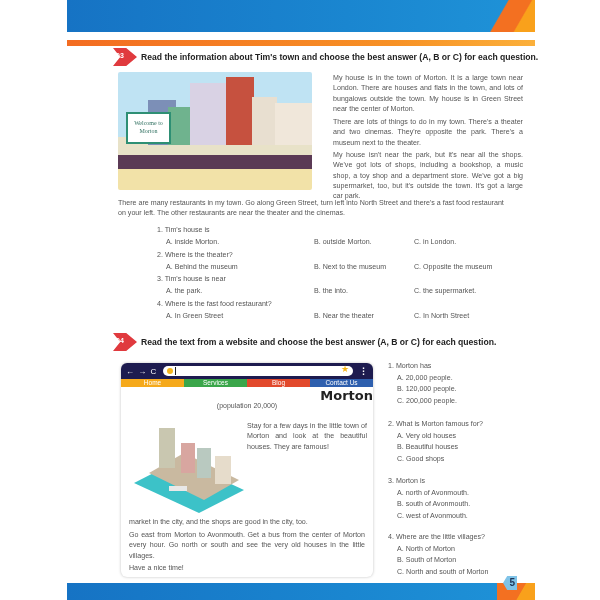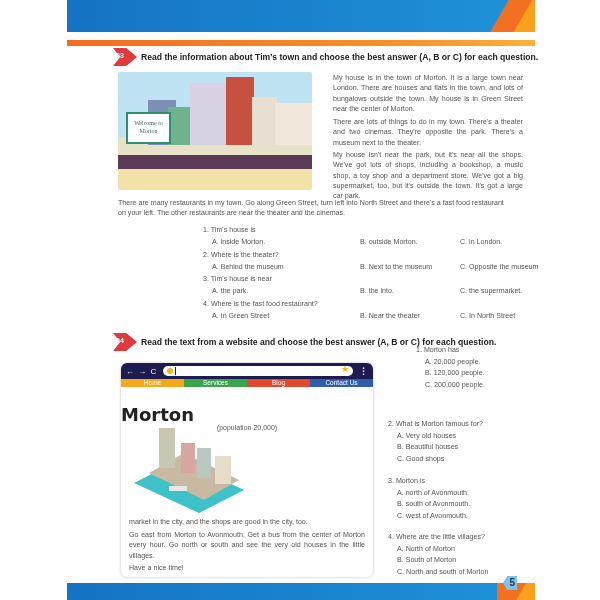--- a/index.html
+++ b/index.html
@@ -31,36 +31,36 @@
   .town-img { position: absolute; left: 118px; top: 72px; width: 194px; height: 118px; overflow: hidden;
     background: linear-gradient(#bfe3f3 0 55%, #e8e2c8 55% 70%, #5b3a55 70% 82%, #f2e2a8 82%); border-radius: 2px; }
   .bld { position: absolute; bottom: 45px; }
   .sign { position: absolute; left: 8px; top: 40px; width: 45px; height: 32px; background: #fff;
     border: 2px solid #2e8f74; font-family: "Liberation Serif", serif; font-size: 6px; color: #2e6f5f;
     text-align: center; padding-top: 6px; line-height: 1.25; }
   .text-col { position: absolute; left: 314px; width: 190px; font-size: 7.1px; line-height: 10.3px; color: #555; text-align: justify; margin-left: 19px; }
   .full-para { position: absolute; left: 118px; top: 198px; width: 392px; font-size: 7.1px; line-height: 10.3px; color: #555; }
 
   .qgrid { position: absolute; left: 157px; font-size: 7.1px; color: #555; }
-  .qrow { height: 12.3px; line-height: 12.3px; white-space: nowrap; position: relative; margin-left: 46px; }
+  .qrow { height: 12.3px; line-height: 12.3px; white-space: nowrap; position: relative; }
   .qrow .opt { position: absolute; }
 
   
   .browser { position: absolute; left: 121px; top: 363px; width: 252px; height: 214px; background: #fff;
     border-radius: 6px; box-shadow: 0 0 3px rgba(0,0,0,.25); overflow: hidden; }
   .b-bar { height: 16px; background: #1d1b4f; display: flex; align-items: center; padding: 0 5px; gap: 6px; color: #fff; font-size: 8px; }
   .b-nav { font-size: 8px; letter-spacing: 1px; }
   .b-url { flex: 1; height: 10px; background: #fff; border-radius: 5px; position: relative; }
   .b-url .dot { position: absolute; left: 4px; top: 2px; width: 6px; height: 6px; border-radius: 50%; background: #f5b51b; }
   .b-url .caret { position: absolute; left: 12px; top: 1px; width: 1px; height: 8px; background: #222; }
   .b-url .star { position: absolute; right: 4px; top: -2px; color: #f5b51b; font-size: 9px; }
   .b-menu { font-size: 9px; font-weight: bold; }
   .b-tabs { display: flex; height: 8px; }
   .b-tabs div { flex: 1; font-size: 6.5px; color: #fff; text-align: center; line-height: 8px; }
-  .b-title { text-align: left; font-size: 18px; font-weight: bold; color: #222; margin-top: 17px; font-family: "DejaVu Sans", sans-serif; }
+  .b-title { text-align: right; font-size: 13px; font-weight: bold; color: #222; margin-top: 1px; font-family: "DejaVu Sans", sans-serif; }
   .b-sub { text-align: center; font-size: 7px; color: #555; margin-top: -1px; }
   .iso-img { position: absolute; left: 8px; top: 55px; width: 118px; height: 100px; }
   .web-p { position: absolute; font-size: 7.1px; line-height: 10.3px; color: #555; text-align: justify; }
 
   .qlist { position: absolute; left: 388px; font-size: 7.1px; color: #555; }
   .qlist .q { height: 11.5px; line-height: 11.5px; }
   .qlist .o { height: 11.5px; line-height: 11.5px; padding-left: 9px; }
 </style>
 </head>
 <body>
@@ -150,26 +150,27 @@
   <svg class="iso-img" viewBox="0 0 118 100">
     <polygon points="5,65 70,95 115,72 50,42" fill="#3cc2c8"></polygon>
     <polygon points="20,55 75,82 110,62 55,35" fill="#c9b9a0"></polygon>
     <rect x="30" y="10" width="16" height="40" fill="#c9c7b0"></rect>
     <rect x="52" y="25" width="14" height="30" fill="#d8a6a0"></rect>
     <rect x="68" y="30" width="14" height="30" fill="#b9c9c0"></rect>
     <rect x="86" y="38" width="16" height="28" fill="#e6dccb"></rect>
     <rect x="40" y="68" width="18" height="5" fill="#e8e8e8"></rect>
   </svg>
 
+  <div class="web-p" style="left:126px;top:58px;width:120px;">Stay for a few days in the little town of Morton and look at the beautiful houses. They are famous!</div>
   <div class="web-p" style="left:8px;top:167px;width:236px;">Go east from Morton to Avonmouth. Get a bus from the center of Morton every hour. Go north or south and see the very old houses in the little villages.</div>
   <div class="web-p" style="left:8px;top:154px;width:236px;">market in the city, and the shops are good in the city, too.</div>
   <div class="web-p" style="left:8px;top:200px;width:236px;">Have a nice time!</div>
 </div>
 
-<div class="qlist" style="top:345px;margin-left:28px;">
+<div class="qlist" style="top:361px;">
   <div class="q">1.  Morton has</div>
   <div class="o">A.  20,000 people.</div>
   <div class="o">B.  120,000 people.</div>
   <div class="o">C.  200,000 people.</div>
 </div>
 <div class="qlist" style="top:419px;">
   <div class="q">2.  What is Morton famous for?</div>
   <div class="o">A.  Very old houses</div>
   <div class="o">B.  Beautiful houses</div>
   <div class="o">C.  Good shops</div>

